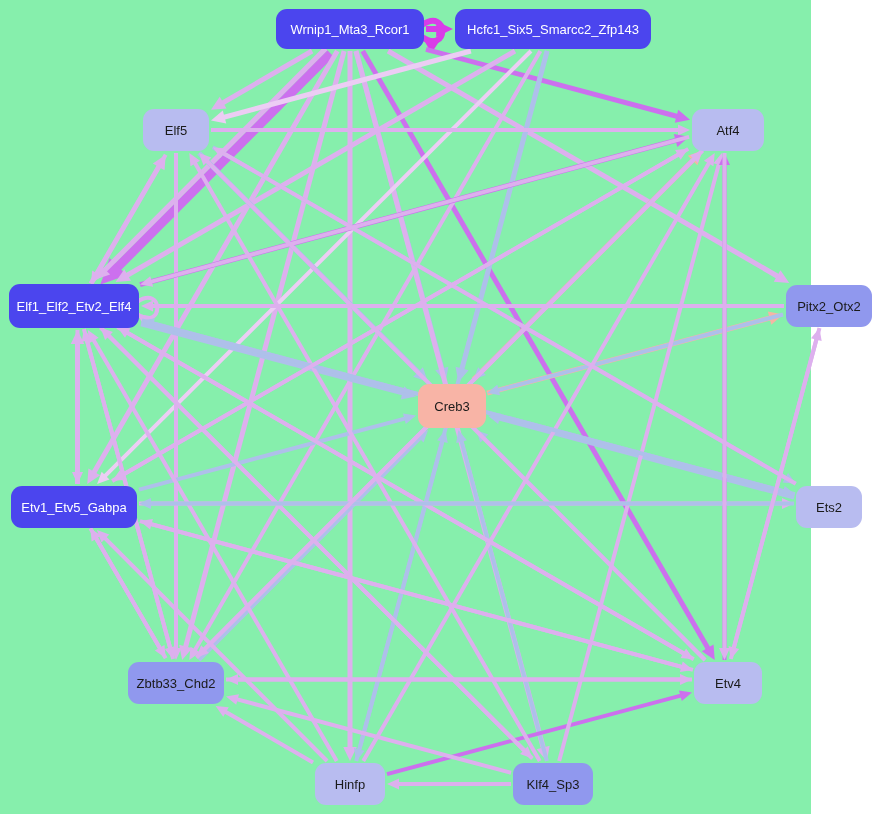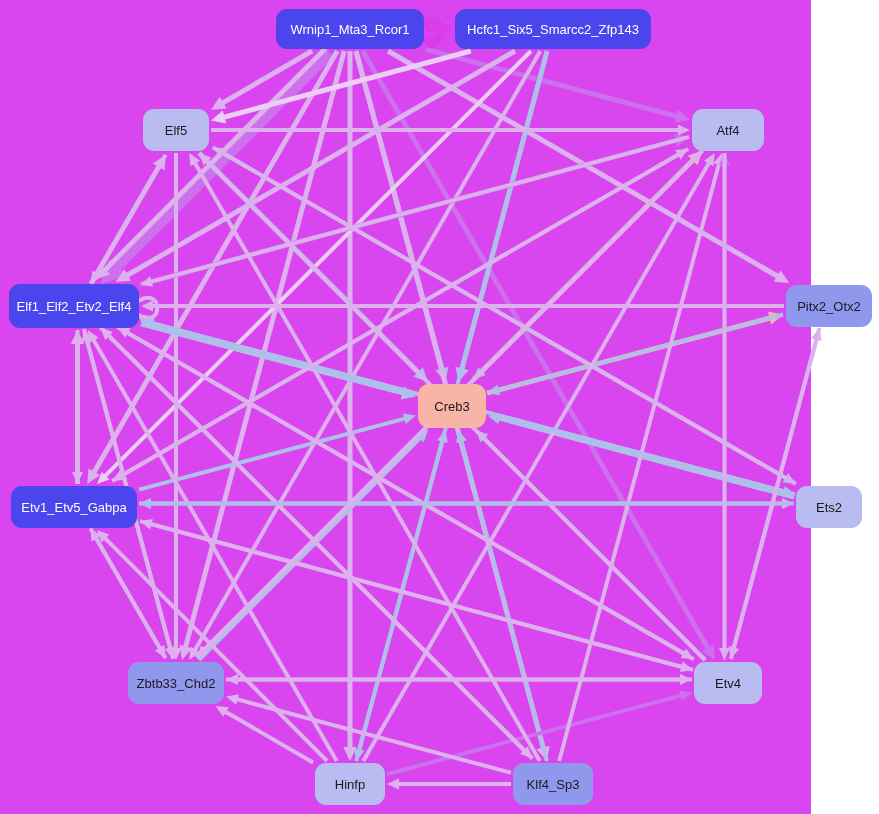--- a/index.html
+++ b/index.html
@@ -10,21 +10,21 @@
   body {
     width: 879px;
     height: 814px;
     font-family: "Liberation Sans", sans-serif;
     overflow: hidden;
   }
   #graph-root {
     position: relative;
     width: 811px;
     height: 814px;
-    background: #d946ef;
+    background: #86efac;
   }
   #graph-svg {
     position: absolute;
     left: 0;
     top: 0;
     width: 879px;
     height: 814px;
   }
   .node-label {
     font-family: "Liberation Sans", sans-serif;

